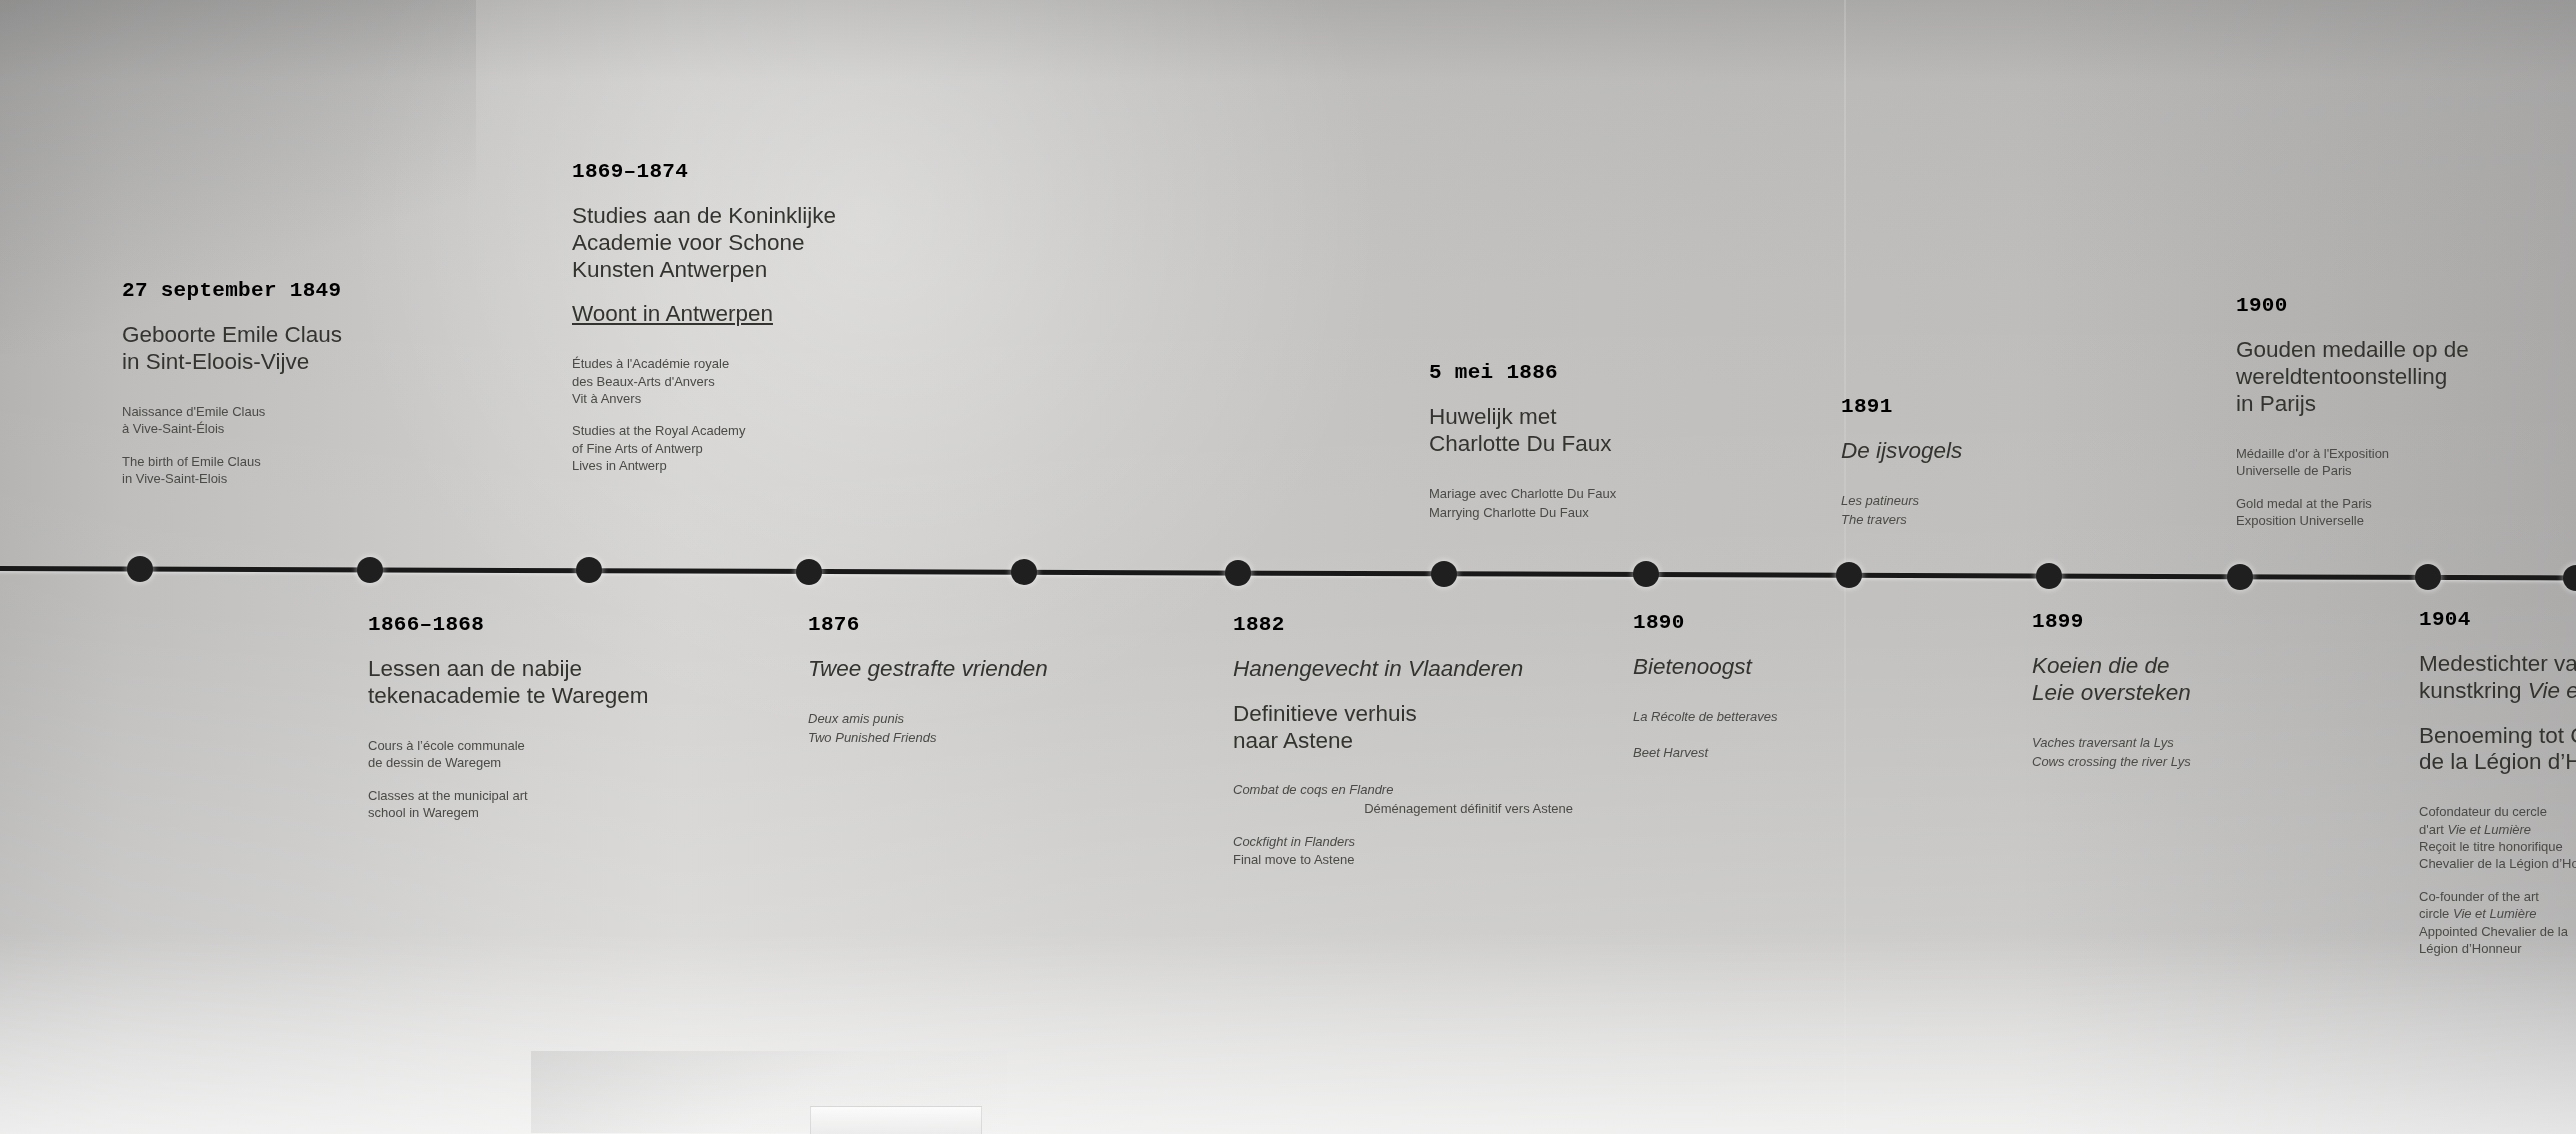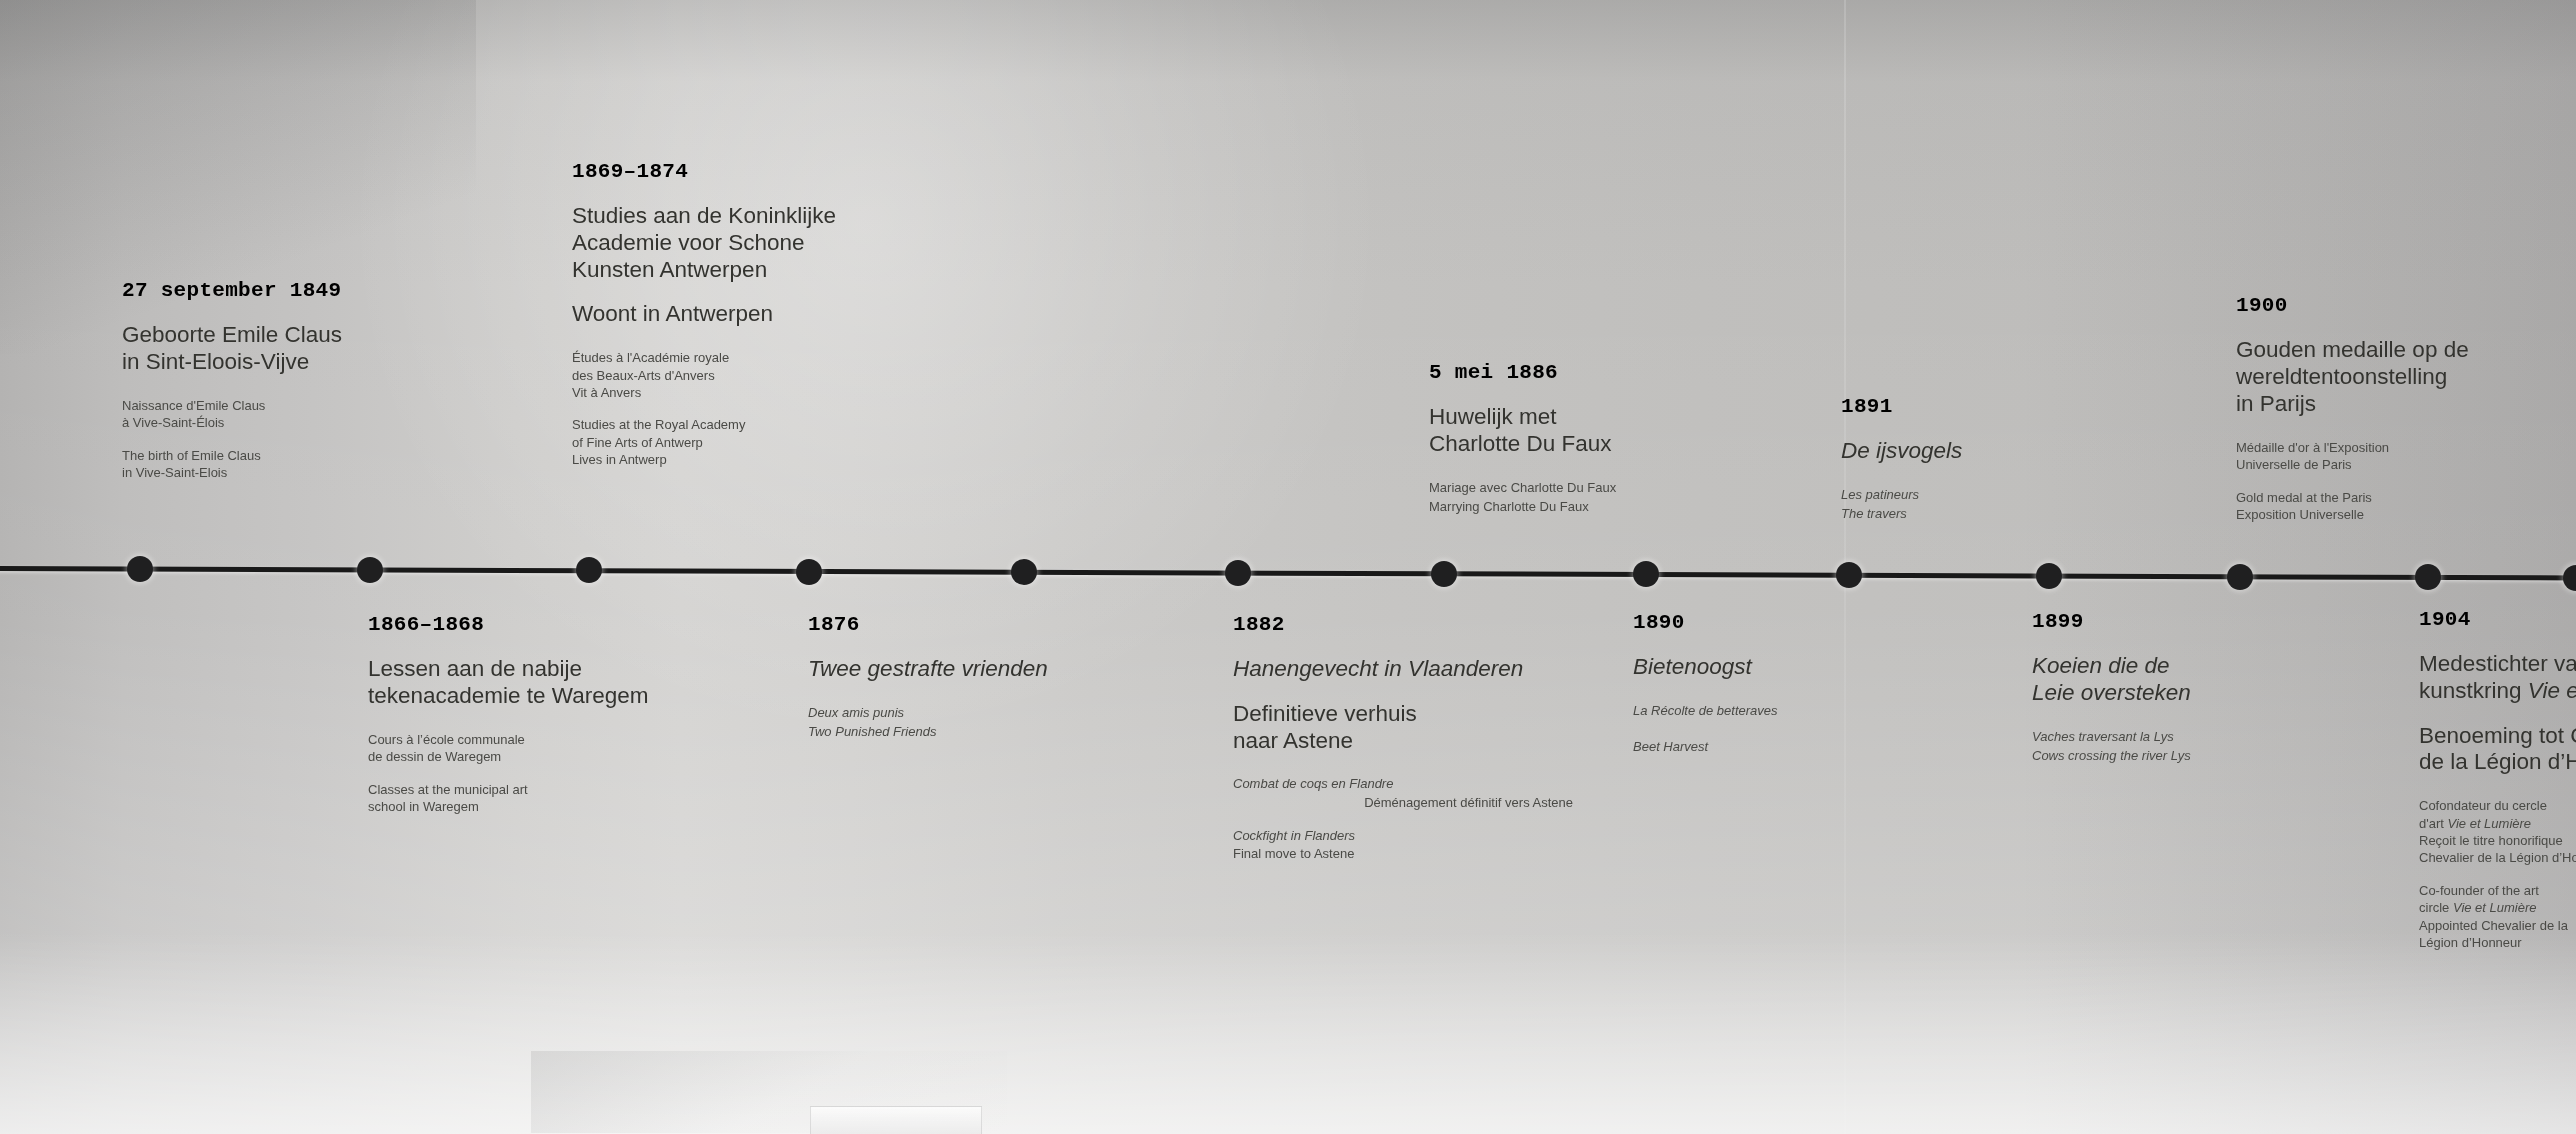--- a/index.html
+++ b/index.html
@@ -133,21 +133,21 @@
     color: #33332f;
     margin-top: 20.4px;
     white-space: pre-line;
   }
   .headline.it { font-style: italic; }
   .sub {
     font-size: 13px;
     font-weight: 400;
     line-height: 1.34;
     color: #4a4a46;
-    margin-top: 21px;
+    margin-top: 27px;
     white-space: pre-line;
   }
   .sub.it { font-style: italic; }
   .sub em { font-style: italic; }
   .gap-md { margin-top: 15px; }
 </style>
 </head>
 <body>
 
 <div id="stage">
@@ -185,21 +185,21 @@
 à Vive-Saint-Élois</div>
     <div class="sub gap-md">The birth of Emile Claus
 in Vive-Saint-Elois</div>
   </div>
 
   <div class="event" style="left:572px; top:160px; width:320px;">
     <div class="year">1869–1874</div>
     <div class="headline">Studies aan de Koninklijke
 Academie voor Schone
 Kunsten Antwerpen</div>
-    <div class="headline" style="margin-top:17.7px;">Woont in Antwerpen</div>
+    <div class="headline" style="margin-top:17.7px;text-decoration:underline;">Woont in Antwerpen</div>
     <div class="sub">Études à l'Académie royale
 des Beaux-Arts d'Anvers
 Vit à Anvers</div>
     <div class="sub gap-md">Studies at the Royal Academy
 of Fine Arts of Antwerp
 Lives in Antwerp</div>
   </div>
 
 
   <div class="event" style="left:1429px; top:361px; width:286px;">

